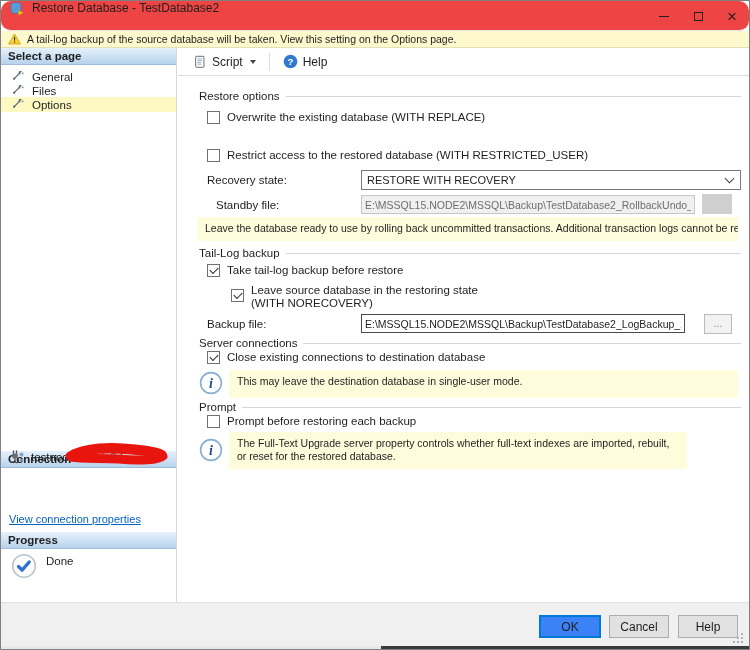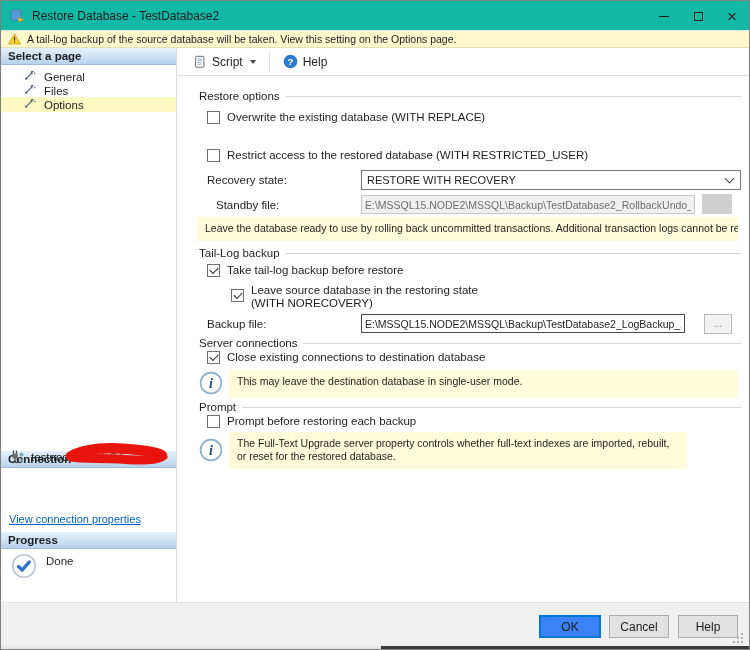--- a/index.html
+++ b/index.html
@@ -1,37 +1,37 @@
 <!DOCTYPE html>
 <html><head>
 <meta charset="utf-8">
 <style>
   * { margin:0; padding:0; box-sizing:border-box; }
   html,body { width:750px; height:650px; font-family:"Liberation Sans", sans-serif; color:#1e1e1e; background:#fff; }
   .window { position:relative; width:750px; height:650px; border:1px solid #808080; background:#fff; overflow:hidden; }
 
   
-  .titlebar { position:absolute; left:0; top:0; width:100%; height:30px; background:#14b8a6; display:flex; align-items:center; padding-left:8px; border-bottom:1px solid #e5e5e5; }
+  .titlebar { position:absolute; left:0; top:0; width:100%; height:30px; background:#ef4444; display:flex; padding-left:8px; border-bottom:1px solid #e5e5e5;border-radius:10px; }
   .titlebar .app-icon { width:16px; height:16px; margin-right:7px; }
   .titlebar .title { font-size:12px; }
   .win-controls { position:absolute; right:0; top:0; height:30px; display:flex; }
   .win-btn { width:34px; height:30px; display:flex; align-items:center; justify-content:center; font-size:15px; color:#222; cursor:default; }
   .min-glyph { display:block; width:10px; height:1px; background:#222; }
   .max-glyph { display:block; width:9px; height:9px; border:1px solid #222; }
   .close-glyph { font-size:17px; line-height:1; }
 
   
   .warnbar { position:absolute; left:0; top:30px; width:100%; height:17px; background:#fdf9cd; border-bottom:1px solid #e3e0b8; display:flex; align-items:center; padding-left:7px; }
   .warnbar svg { width:13px; height:12px; margin-right:6px; }
   .warnbar .warn-text { font-size:10.5px; }
 
   
   .sidebar { position:absolute; left:0; top:47px; width:176px; height:554px; background:#fff; border-right:1px solid #d9d9d9; }
   .side-header { height:17px; background:linear-gradient(#e6f1fc, #b7d3ec); font-weight:bold; font-size:11.5px; padding:2px 0 0 7px; border-bottom:1px solid #9ebcd9; }
-  .side-item { position:absolute; left:0; width:100%; height:15px; display:flex; align-items:center; padding-left:24px; font-size:11.5px; cursor:default; }
+  .side-item { position:absolute; left:0; width:100%; height:15px; display:flex; align-items:center; padding-left:12px; font-size:11.5px; cursor:default; }
   .side-item svg { width:12px; height:12px; margin-right:7px; }
   .side-item.selected { background:#fef9c3; }
   .conn-header { position:absolute; left:0; top:403px; width:100%; }
   .conn-row { position:absolute; left:8px; top:401px; display:flex; align-items:center; font-size:11.5px; }
   .conn-row svg.conn-ic { width:16px; height:16px; margin-right:6px; }
   .redaction { position:absolute; left:62px; top:394px; width:106px; height:24px; }
   .view-link { position:absolute; left:8px; top:465px; font-size:11px; color:#0563c1; text-decoration:underline; cursor:pointer; }
   .prog-header { position:absolute; left:0; top:484px; width:100%; }
   .done-row { position:absolute; left:10px; top:505px; display:flex; align-items:flex-start; }
   .done-row svg { width:26px; height:26px; margin-right:9px; }

